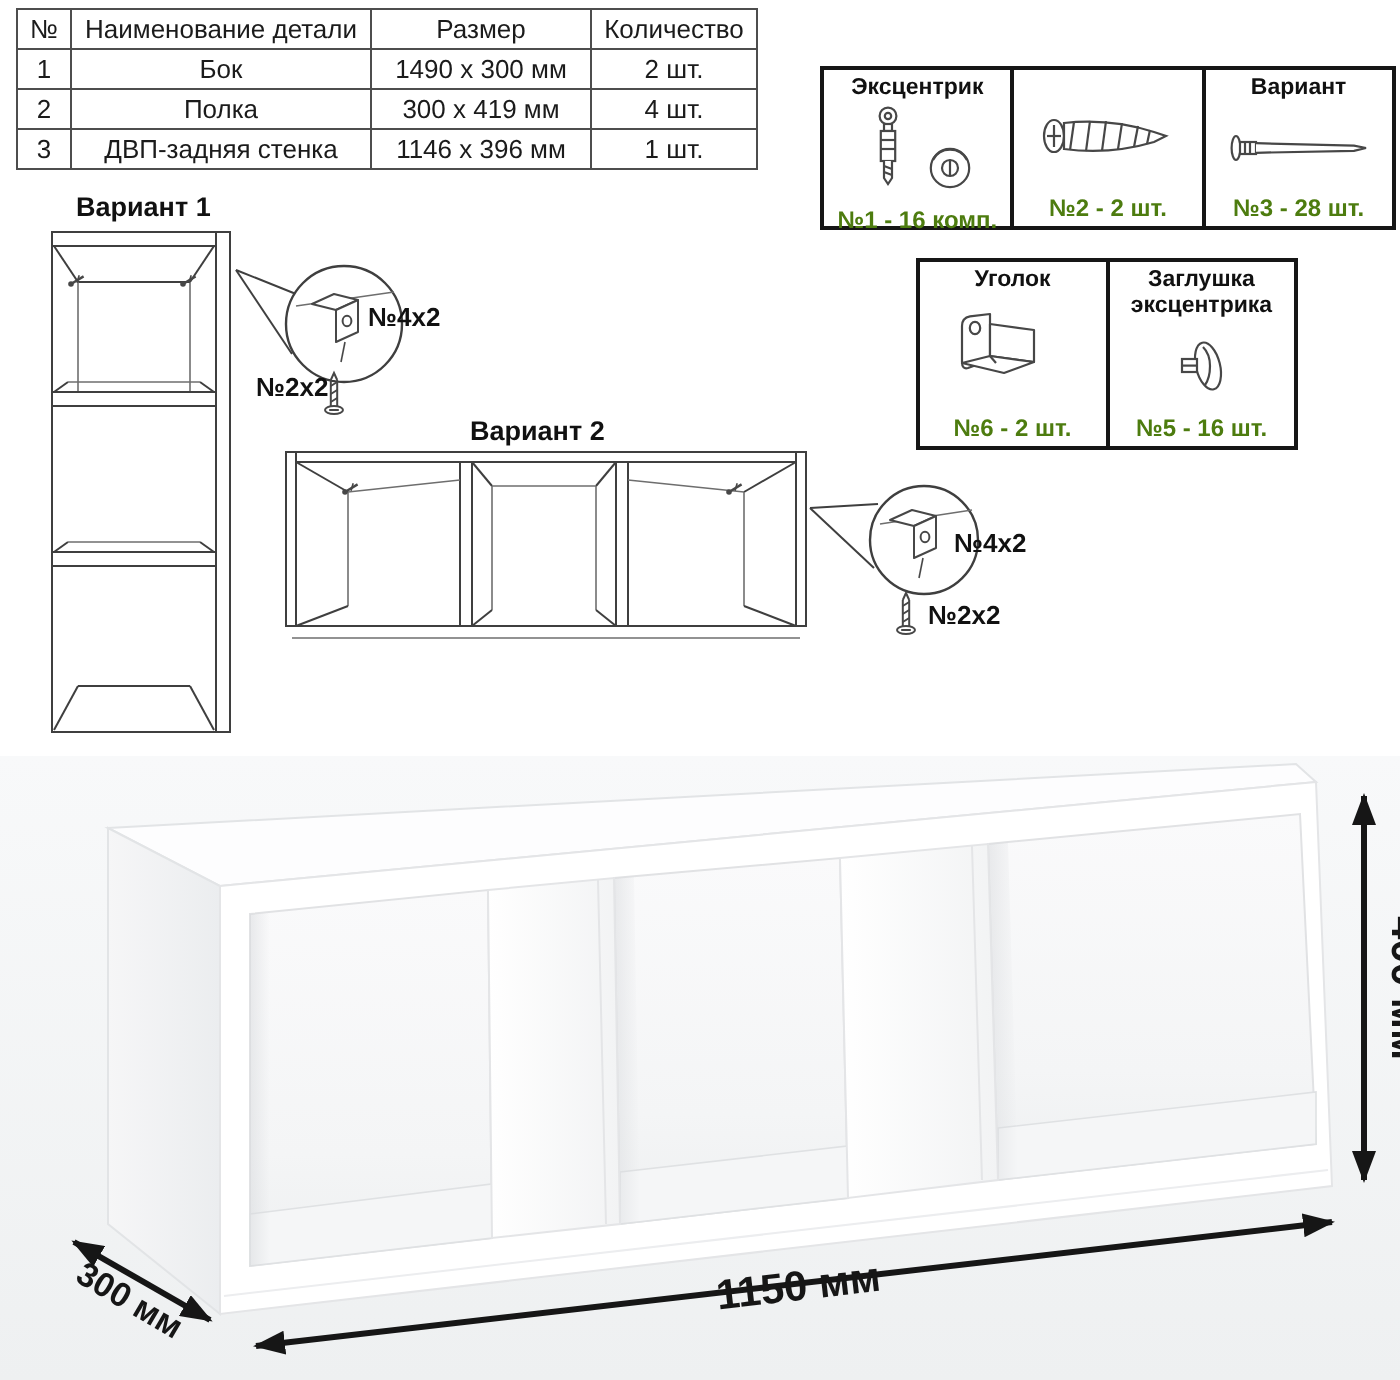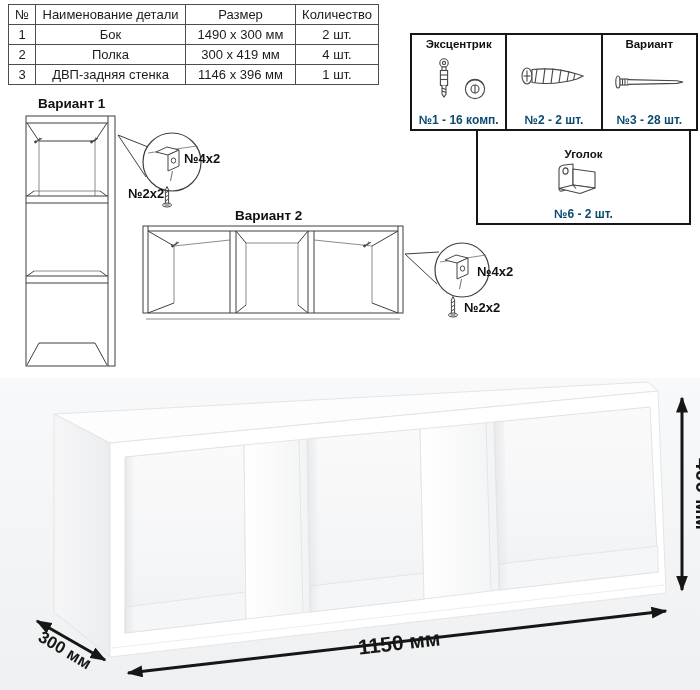--- a/index.html
+++ b/index.html
@@ -10,27 +10,27 @@
   table.parts{position:absolute;left:8px;top:4px;width:370px;border-collapse:collapse;
               table-layout:fixed;font-size:13px;color:#1b1b1b;}
   table.parts th,table.parts td{border:1px solid #4d4d4d;height:19px;padding:0 4px;
               text-align:center;font-weight:normal;white-space:nowrap;overflow:hidden;}
   table.parts col.c-num{width:27px;} table.parts col.c-name{width:150px;}
   table.parts col.c-size{width:110px;} table.parts col.c-qty{width:83px;}
   table.parts td.name{text-align:center;}
 
   
   .hwbox{position:absolute;display:flex;border:2px solid #161616;box-sizing:border-box;background:#fff;}
-  .hw1{left:410px;top:33px;width:288px;height:98px;}
-  .hw2{left:476px;top:129px;width:215px;height:96px;align-items:flex-end;}
+  .hw1{left:410px;top:33px;width:288px;height:82px;}
+  .hw2{left:458px;top:129px;width:191px;height:96px;}
   .hwcell{flex:1;border-right:2px solid #161616;display:flex;flex-direction:column;
           align-items:center;justify-content:space-between;padding:3px 2px 2px 2px;box-sizing:border-box;}
   .hwcell:last-child{border-right:none;}
   .hwtitle{font-size:11.5px;line-height:13px;font-weight:bold;color:#111;text-align:center;}
-  .hwcount{font-size:12px;font-weight:bold;color:#0c4a6e;text-align:center;}
+  .hwcount{font-size:12px;font-weight:bold;color:#4d7c0f;text-align:center;}
   .hwicon{flex:1;display:flex;align-items:center;justify-content:center;}
 
   svg.overlay{position:absolute;left:0;top:0;pointer-events:none;}
   .ln{stroke:#3f3f3f;stroke-width:1;fill:none;}
   .lnt{stroke:#6e6e6e;stroke-width:0.8;fill:none;}
   .blab{font-size:13px;font-weight:bold;fill:#111;}
   .vtitle{font-size:13.5px;font-weight:bold;fill:#111;}
   .dim{font-weight:bold;fill:#161616;}
 </style>
 </head>
@@ -142,20 +142,34 @@
             <path d="M10,9 Q10,5 14,4.2 L24,3 L24,26 L13,30 Q10,30.8 10,27 Z"></path>
             <ellipse cx="16.5" cy="10" rx="2.6" ry="3.1"></ellipse>
             <path d="M24,8 L46,11 L46,27 L24,24 Z"></path>
             <path d="M10,27.5 L24,24 L46,27 L31,32.5 Z"></path>
             <path d="M24,24 L27,27.5"></path>
           </g>
         </svg>
       </div>
       <div class="hwcount">№6 - 2 шт.</div>
     </div>
+    <div class="hwcell">
+      <div class="hwtitle">Заглушка эксцентрика</div>
+      <div class="hwicon">
+        <svg width="60" height="44" viewBox="0 0 60 44">
+          <g stroke="#474747" fill="#fff" stroke-width="1.1">
+            <ellipse cx="33" cy="21" rx="6" ry="12" transform="rotate(-14 33 21)"></ellipse>
+            <path d="M30.5,11.5 Q34,15 34,21 Q34,27 31.5,30.5" fill="none"></path>
+            <rect x="20" y="17.5" width="7.5" height="6.5"></rect>
+            <line x1="20" y1="20.8" x2="27.5" y2="20.8"></line>
+          </g>
+        </svg>
+      </div>
+      <div class="hwcount">№5 - 16 шт.</div>
+    </div>
   </div>
 
   <svg class="overlay" width="700" height="690" viewBox="0 0 700 690">
     <defs>
       <marker id="ah" markerWidth="17" markerHeight="12" refX="14.5" refY="6" orient="auto-start-reverse" markerUnits="userSpaceOnUse">
         <path d="M0,0 L16,6 L0,12 Z" fill="#161616"></path>
       </marker>
       <linearGradient id="gBg" x1="0" y1="0" x2="0" y2="1">
         <stop offset="0" stop-color="#f8f9fa"></stop>
           <stop offset="1" stop-color="#eef0f1"></stop>

